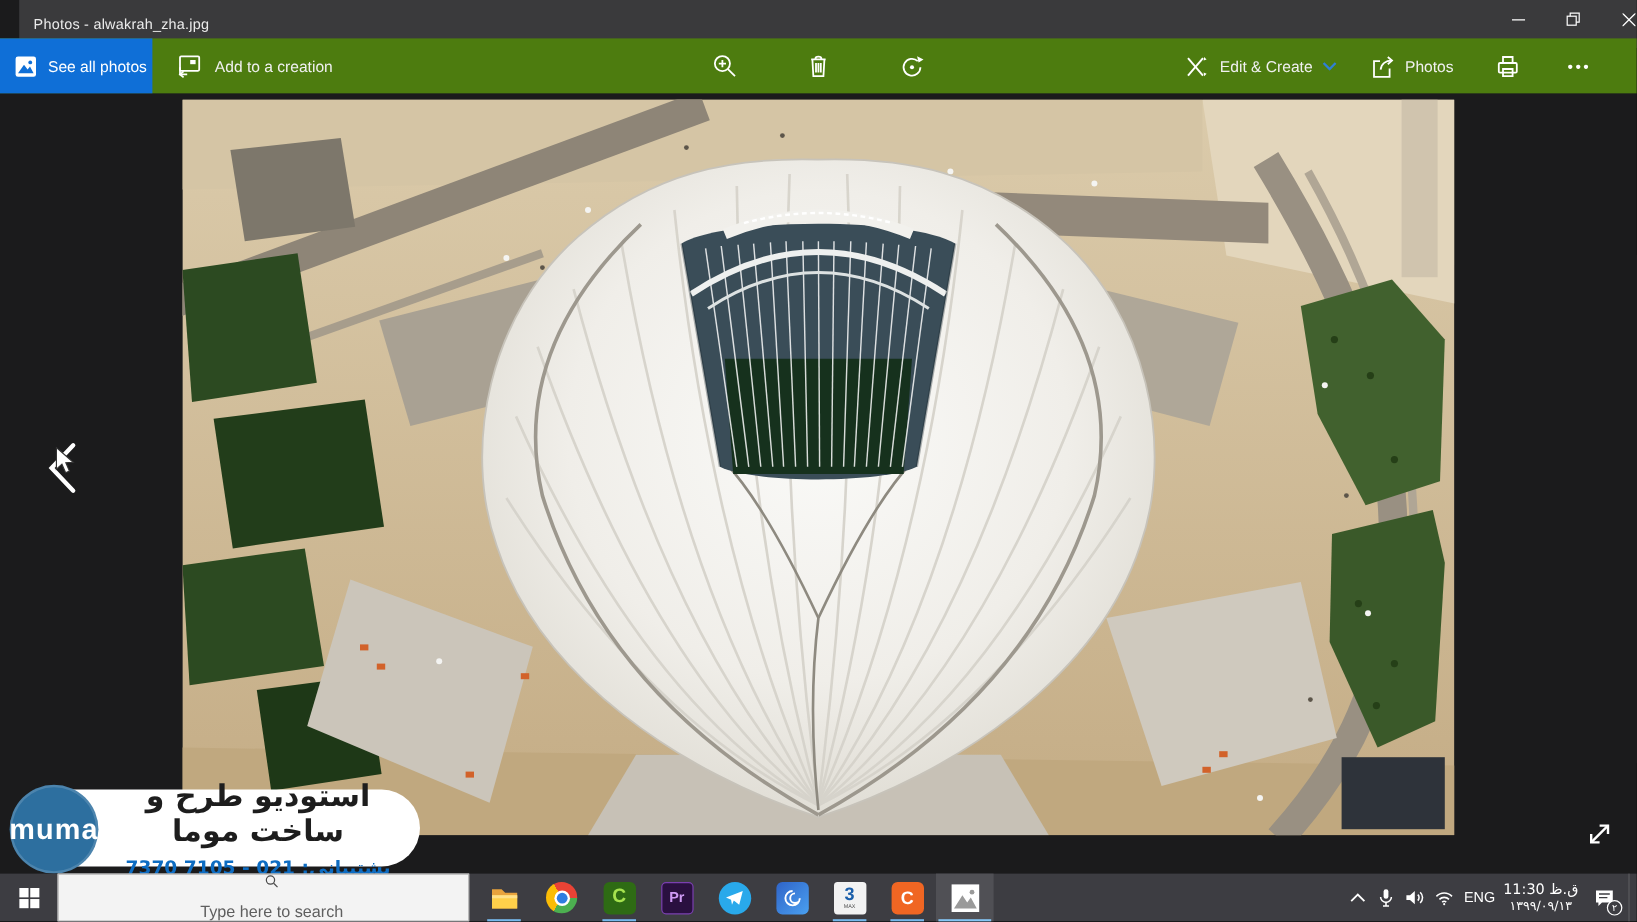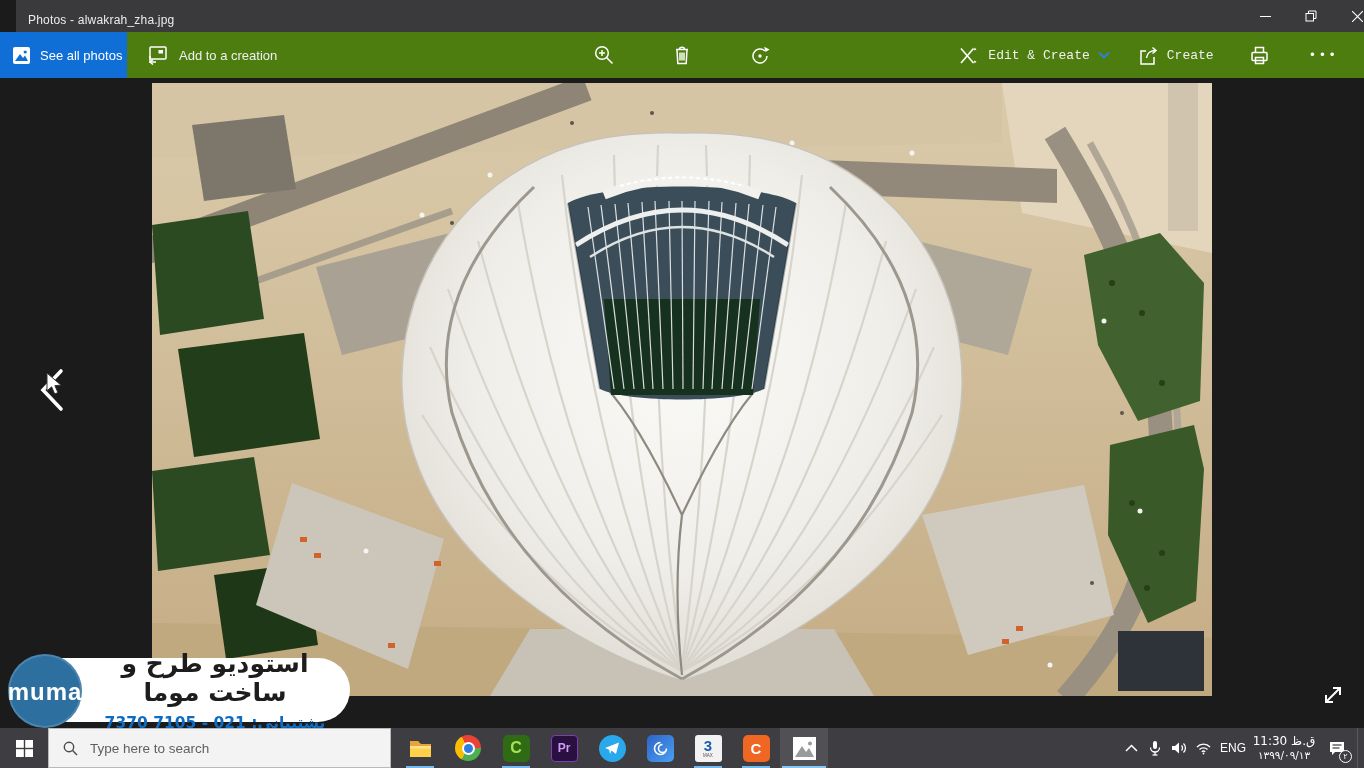--- a/index.html
+++ b/index.html
@@ -17,21 +17,21 @@
 
   
   .commandbar { position:absolute; left:0; top:32px; width:1364px; height:46px;
                 background:#4d7c0f; color:#f0f0f0; font-size:13px; }
   .cb-left { position:absolute; left:0; top:0; height:46px; display:flex; align-items:stretch; }
   .btn-see-all { width:127px; background:#0f6fd7; display:flex; align-items:center; gap:9px;
                  padding-left:12px; color:#fff; }
   .btn-add-creation { display:flex; align-items:center; gap:10px; padding:0 20px 0 18px; }
   .cb-center { position:absolute; left:50%; top:0; transform:translateX(-50%); height:46px;
                display:flex; align-items:center; gap:48px; }
-  .cb-right { position:absolute; right:16px; top:0; height:46px; display:flex; align-items:center;font-family:Liberation Mono, monospace; }
+  .cb-right { position:absolute; right:28px; top:0; height:46px; display:flex; align-items:center; }
   .cb-group { display:flex; align-items:center; gap:8px; }
   .cb-iconbtn { display:flex; align-items:center; justify-content:center; padding:4px; }
   .more-dots { font-size:13px; letter-spacing:2px; color:#fff; padding:0 6px; }
   .gap24{ width:24px; } .gap30{ width:30px; } .gap26{ width:26px; }
 
   
   .viewer { position:absolute; left:0; top:78px; width:1364px; height:650px; background:#1b1b1c; }
   .photo { position:absolute; left:152px; top:5px; width:1060px; height:613px; display:block; }
   .nav-prev { position:absolute; left:34px; top:286px; width:36px; height:52px;
               display:flex; align-items:center; justify-content:center; }
@@ -52,21 +52,21 @@
   .wm-logo { position:absolute; left:0; top:0; width:74px; height:74px; border-radius:50%;
              background:#2d6f9f; box-shadow:inset 0 0 0 2px rgba(255,255,255,.15);
              display:flex; flex-direction:row; align-items:center; justify-content:center; }
   .wm-logo span { color:#fff; font-weight:bold; font-size:24px; line-height:21px; letter-spacing:1px; }
 
   
   .taskbar { position:absolute; left:0; top:728px; width:1364px; height:40px; background:#3d3d42;
              display:flex; align-items:stretch; color:#fff; }
   .start-btn { width:48px; display:flex; align-items:center; justify-content:center; }
   .search-box { width:343px; background:#f3f3f3; border:1px solid #b9b9b9; display:flex;
-                align-items:center; gap:12px; padding-left:14px; }
+                align-items:center; gap:12px; padding-left:14px;flex-direction:column; }
   .search-box .ph { color:#5f5f5f; font-size:13.5px; }
   .task-icons { display:flex; align-items:stretch; margin-left:5px; }
   .task-cell { width:48px; position:relative; display:flex; align-items:center; justify-content:center; }
   .task-cell.active { background:#505055; }
   .run-line { position:absolute; left:10px; right:10px; bottom:0; height:2px; background:#76b9ed; }
   .task-cell.active .run-line { left:2px; right:2px; background:#85c6f5; }
   .tile { width:27px; height:27px; border-radius:5px; display:flex; align-items:center;
           justify-content:center; overflow:hidden; }
   .tray { margin-left:auto; display:flex; align-items:center; padding-right:2px; }
   .tray-item { height:44px; display:flex; align-items:center; justify-content:center; }
@@ -178,21 +178,21 @@
             <polyline points="1,1.5 6,6.5 11,1.5"></polyline>
           </svg>
       </div>
       <div class="gap26"></div>
       <div class="cb-group">
         <svg width="23" height="23" viewBox="0 0 23 23" fill="none" stroke="#fff" stroke-width="1.5">
           <path d="M10,7 H5 V20 H18 V13"></path>
           <path d="M10.5,14 C11,9 15,6.5 19.5,6.5"></path>
           <polyline points="16.5,3.5 20,6.5 16.5,9.5"></polyline>
         </svg>
-        <span>Create</span>
+        <span>Photos</span>
       </div>
       <div class="gap30"></div>
       <div class="cb-iconbtn">
         <svg width="23" height="23" viewBox="0 0 23 23" fill="none" stroke="#fff" stroke-width="1.5">
           <rect x="4" y="8.5" width="15" height="8" rx="1"></rect>
           <path d="M7.5,8.5 V3.5 h8 v5"></path>
           <path d="M7.5,13.5 h8 v6 h-8 z"></path>
         </svg>
       </div>
       <div class="gap24"></div>

